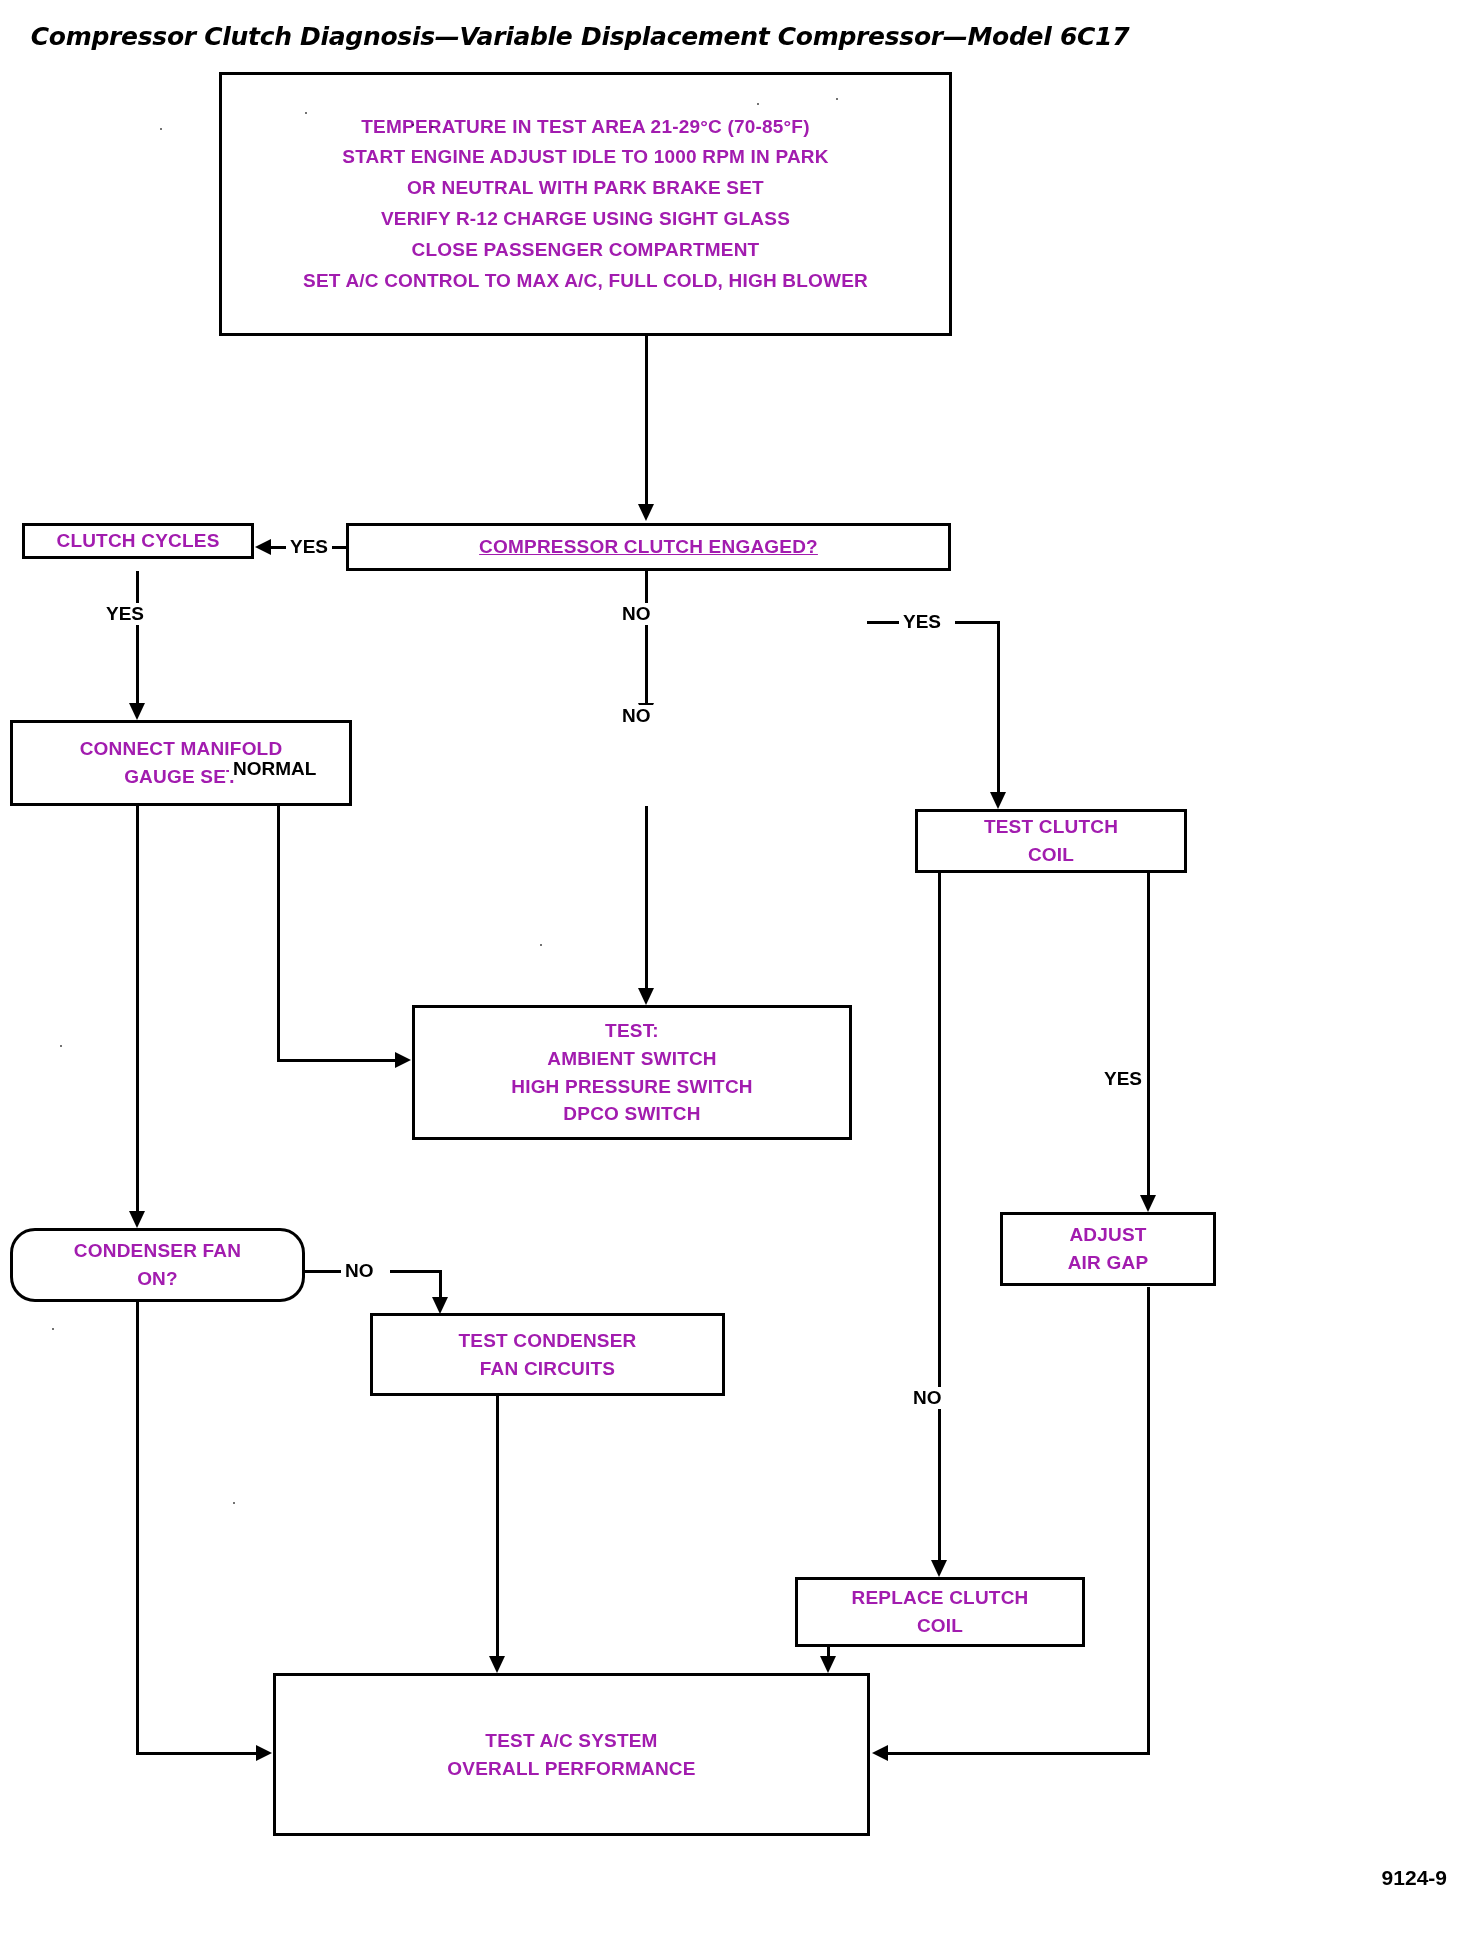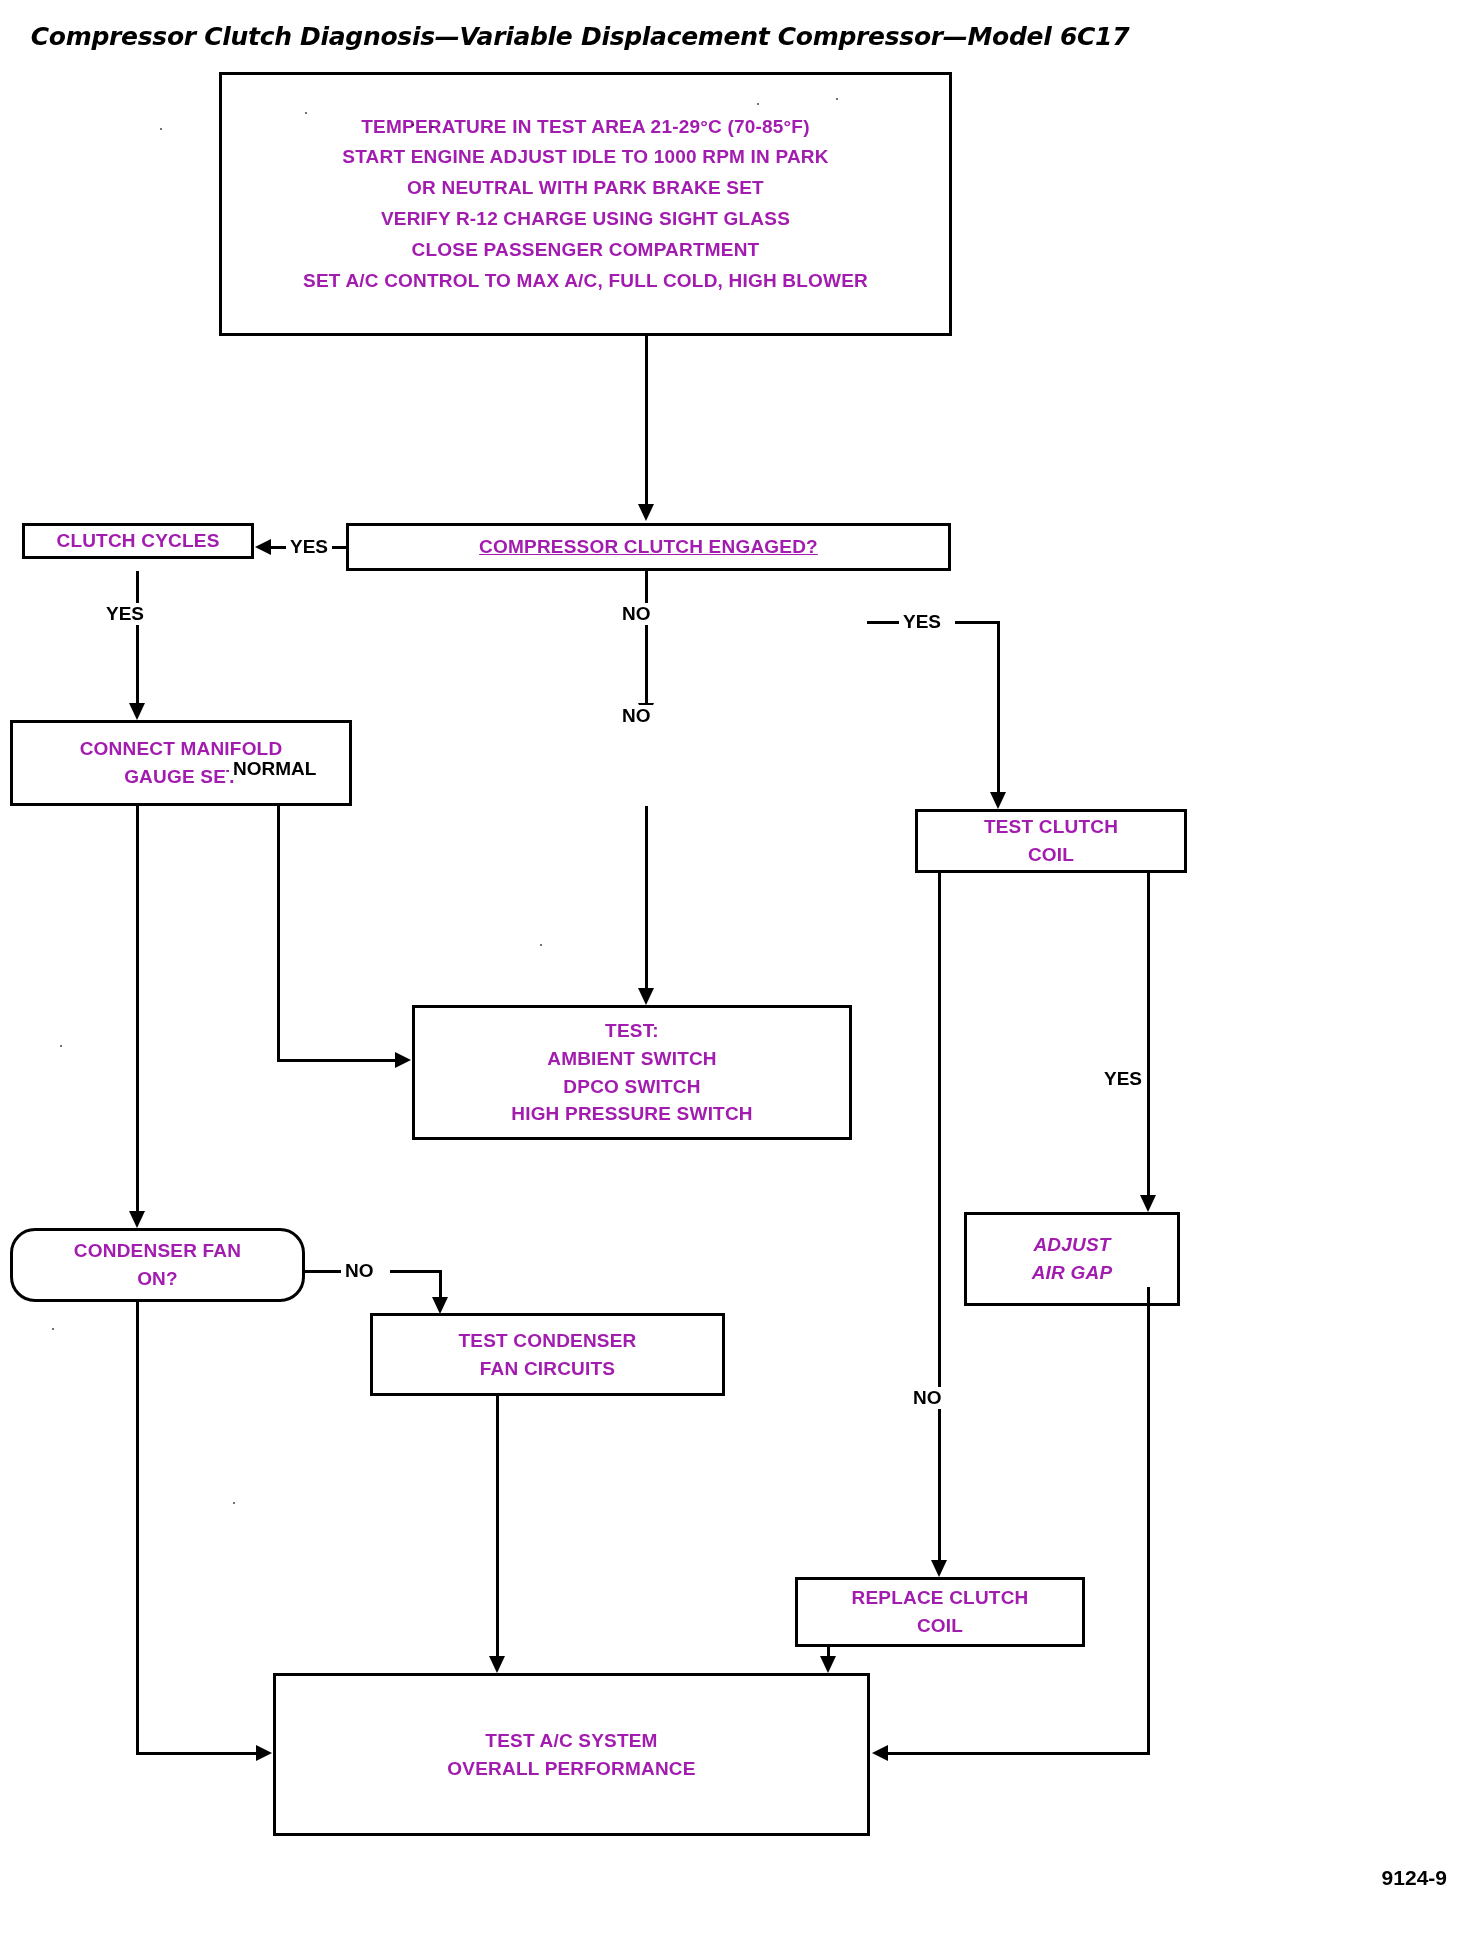--- a/index.html
+++ b/index.html
@@ -60,21 +60,21 @@
   }
   #node-setup .lines div { line-height: 1.62; }
 
   #node-clutch-cycles      { left: 22px;   top: 523px;  width: 232px;  height: 36px;  }
   #node-clutch-engaged     { left: 346px;  top: 523px;  width: 605px;  height: 48px; text-decoration: underline;  }
   #node-connect-manifold   { left: 10px;   top: 720px;  width: 342px;  height: 86px;  }
   #node-test-feed-voltage  { left: 419px;  top: 720px;  width: 448px;  height: 86px;  }
   #node-test-clutch-coil   { left: 915px;  top: 809px;  width: 272px;  height: 64px;  }
   #node-test-switches      { left: 412px;  top: 1005px; width: 440px;  height: 135px; }
   #node-condenser-fan      { left: 10px;   top: 1228px; width: 295px;  height: 74px; border-radius: 25px;  }
-  #node-adjust-air-gap     { left: 964px;  top: 1212px; width: 216px;  height: 94px; font-style: italic;  }
+  #node-adjust-air-gap     { left: 1000px;  top: 1212px; width: 216px;  height: 74px;  }
   #node-test-condenser-fan { left: 370px;  top: 1313px; width: 355px;  height: 83px;  }
   #node-replace-clutch     { left: 795px;  top: 1577px; width: 290px;  height: 70px;  }
   #node-test-ac-system     { left: 273px;  top: 1673px; width: 597px;  height: 163px; }
 
   
   .ln { position: absolute; background: #000; }
   .ln.v { width: 3px; }
   .ln.h { height: 3px; }
 
   .arrow-down, .arrow-left, .arrow-right {
@@ -151,22 +151,22 @@
     <div class="lines">
       <div>TEST CLUTCH</div>
       <div>COIL</div>
     </div>
   </div>
 
   <div class="node" id="node-test-switches">
     <div class="lines">
       <div>TEST:</div>
       <div>AMBIENT SWITCH</div>
+      <div>HIGH PRESSURE SWITCH</div>
       <div>DPCO SWITCH</div>
-      <div>HIGH PRESSURE SWITCH</div>
     </div>
   </div>
 
   <div class="node" id="node-condenser-fan">
     <div class="lines">
       <div>CONDENSER FAN</div>
       <div>ON?</div>
     </div>
   </div>
 

